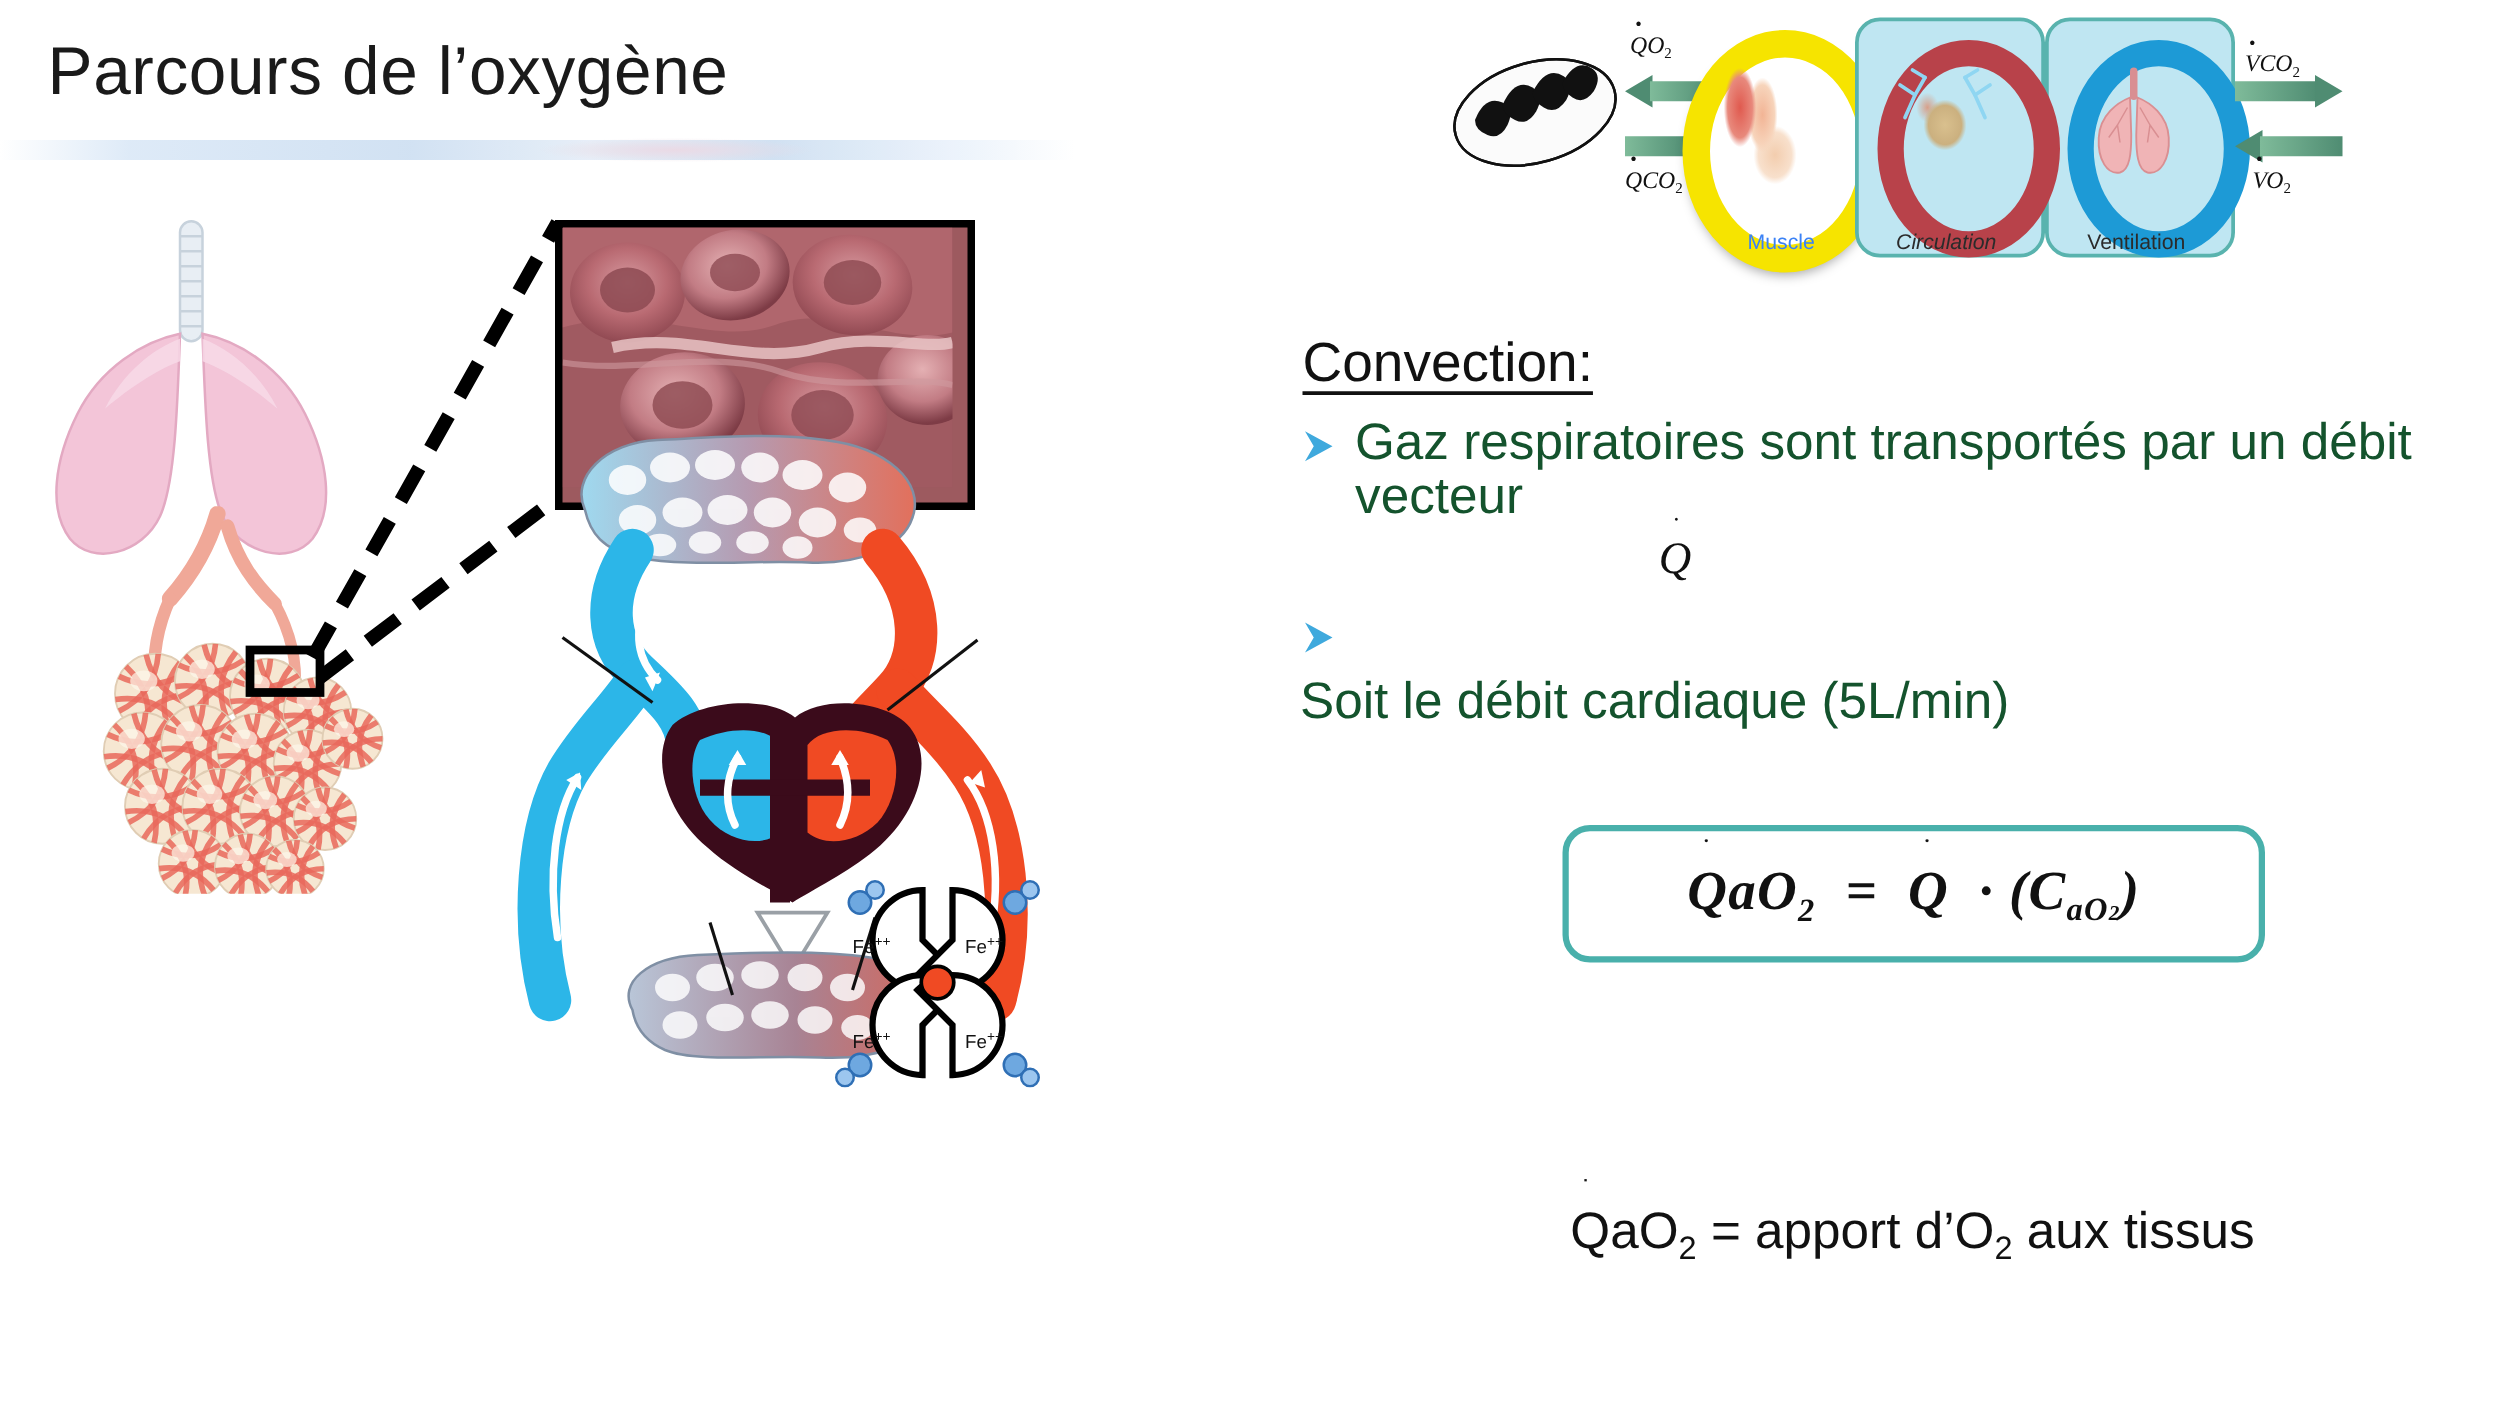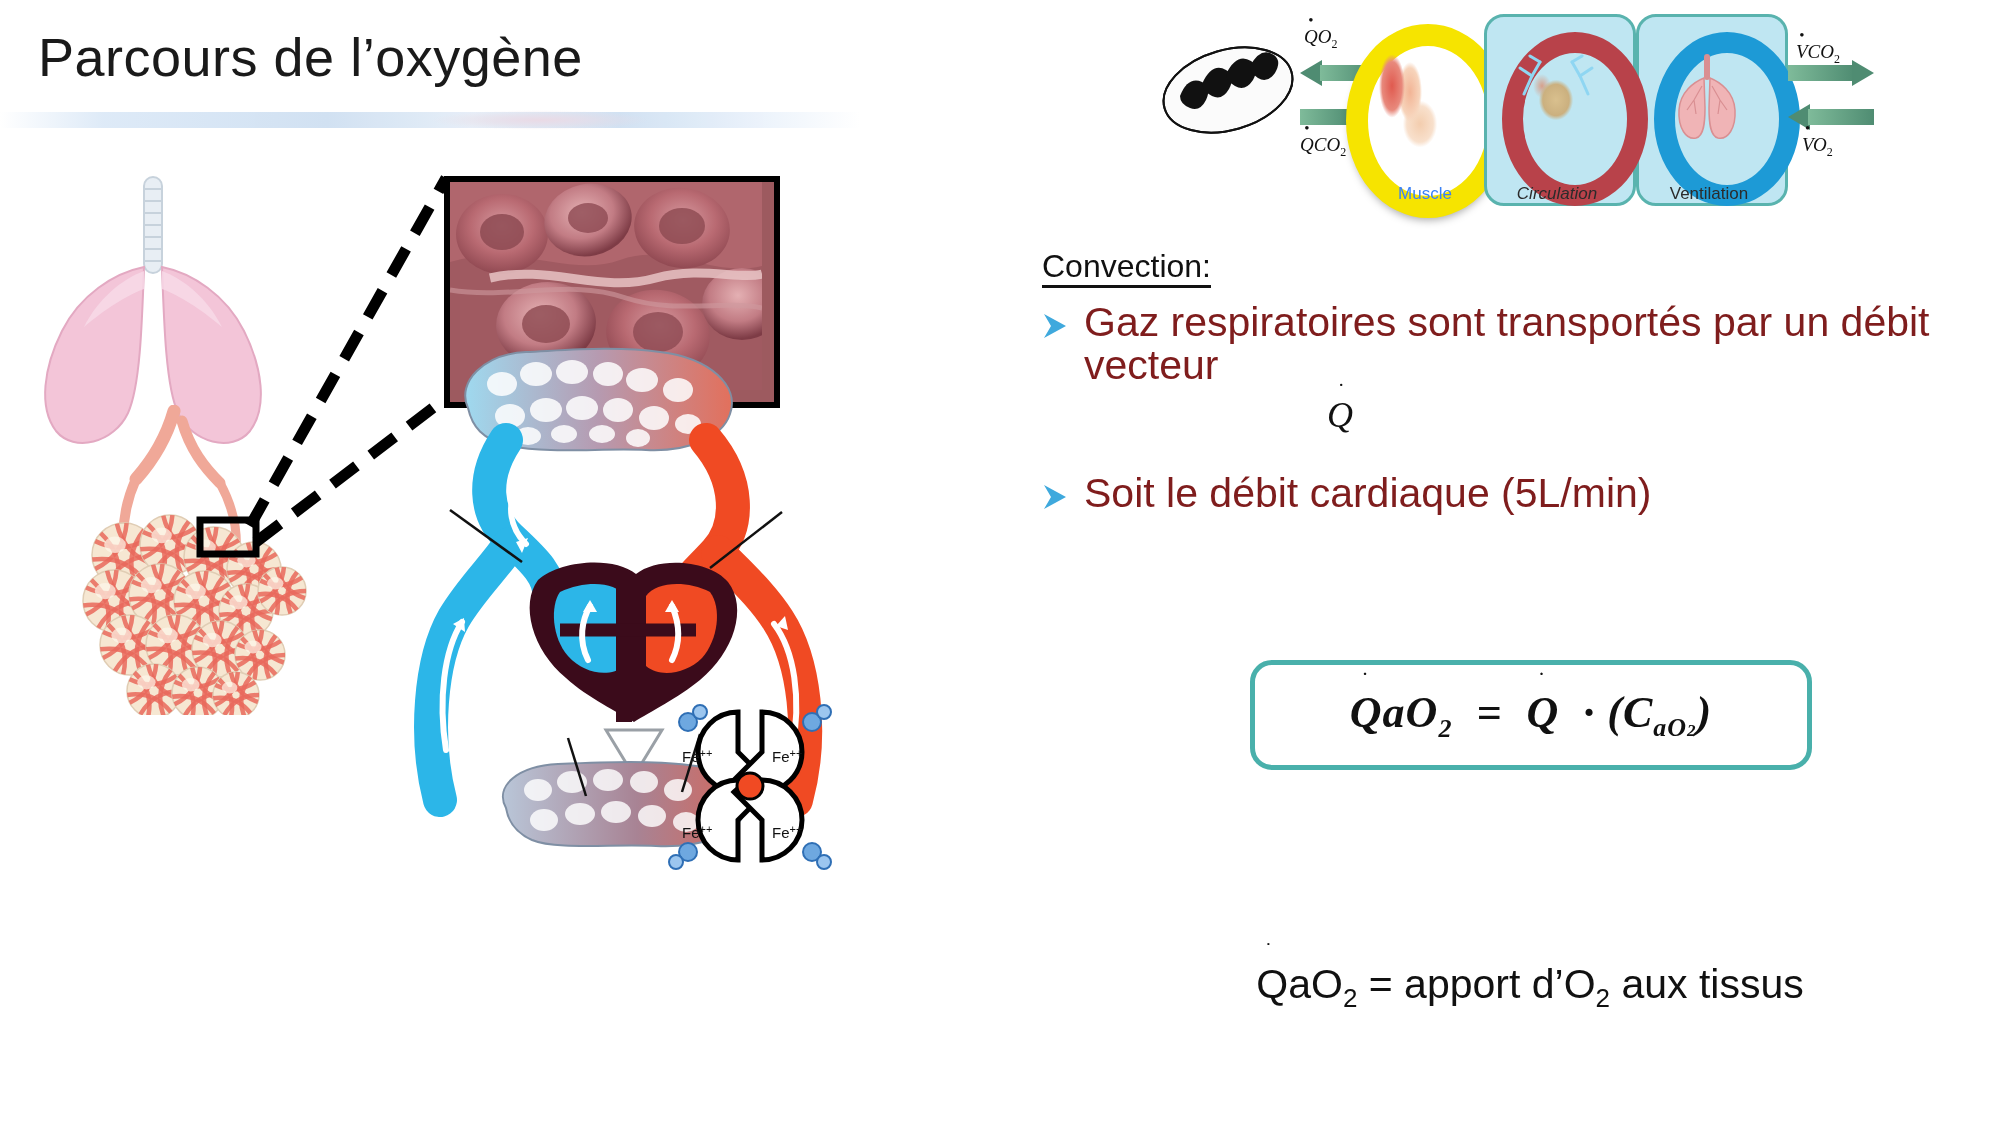--- a/index.html
+++ b/index.html
@@ -88,29 +88,29 @@
   }
   
   #callout{position:absolute;left:190px;top:170px;width:600px;height:420px;pointer-events:none;}
 
   
   #circ-schema{position:absolute;left:410px;top:330px;width:450px;height:545px;}
 
   
   #rt{position:absolute;left:1040px;top:248px;width:950px;}
   #convection{
-    font-size:32px;color:#111;text-decoration:underline;
-    text-underline-offset:8px;text-decoration-thickness:3px;margin:0 0 16px 2px;
+    font-size:44px;color:#111;text-decoration:underline;
+    text-underline-offset:8px;text-decoration-thickness:3px;margin:18px 0 16px 2px;
   }
   .bullet{display:flex;align-items:flex-start;gap:14px;margin:0 0 6px 0;}
   .chev{flex:0 0 auto;margin-top:10px;}
-  .btxt{font-size:41px;line-height:1.06;color:#7f1d1d;}
+  .btxt{font-size:41px;line-height:1.06;color:#14532d;}
   #qdot-line{font-family:"Liberation Serif",serif;font-style:italic;font-size:36px;
      text-align:center;margin:2px 0 0 60px;width:480px;}
-  #bullet2{margin-top:36px;}
+  #bullet2{margin-top:18px;flex-direction:column;}
 
   
   #eqbox{
     position:absolute;left:1250px;top:660px;width:552px;height:100px;
     border:5px solid #49b0ab;border-radius:22px;background:#fff;
     display:flex;align-items:center;justify-content:center;
   }
   #eq{font-family:"Liberation Serif",serif;font-weight:700;font-style:italic;
       font-size:44px;letter-spacing:1px;color:#111;white-space:nowrap;}
   #eq sub{font-size:26px;font-style:italic;}

